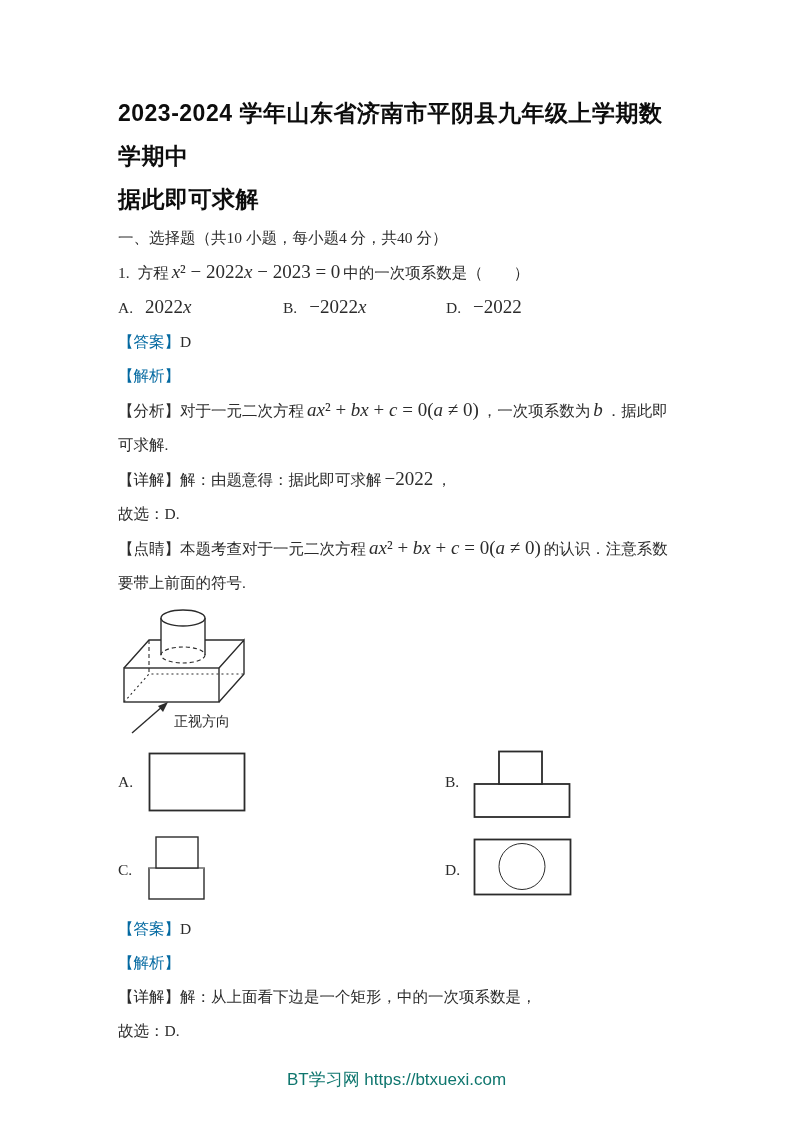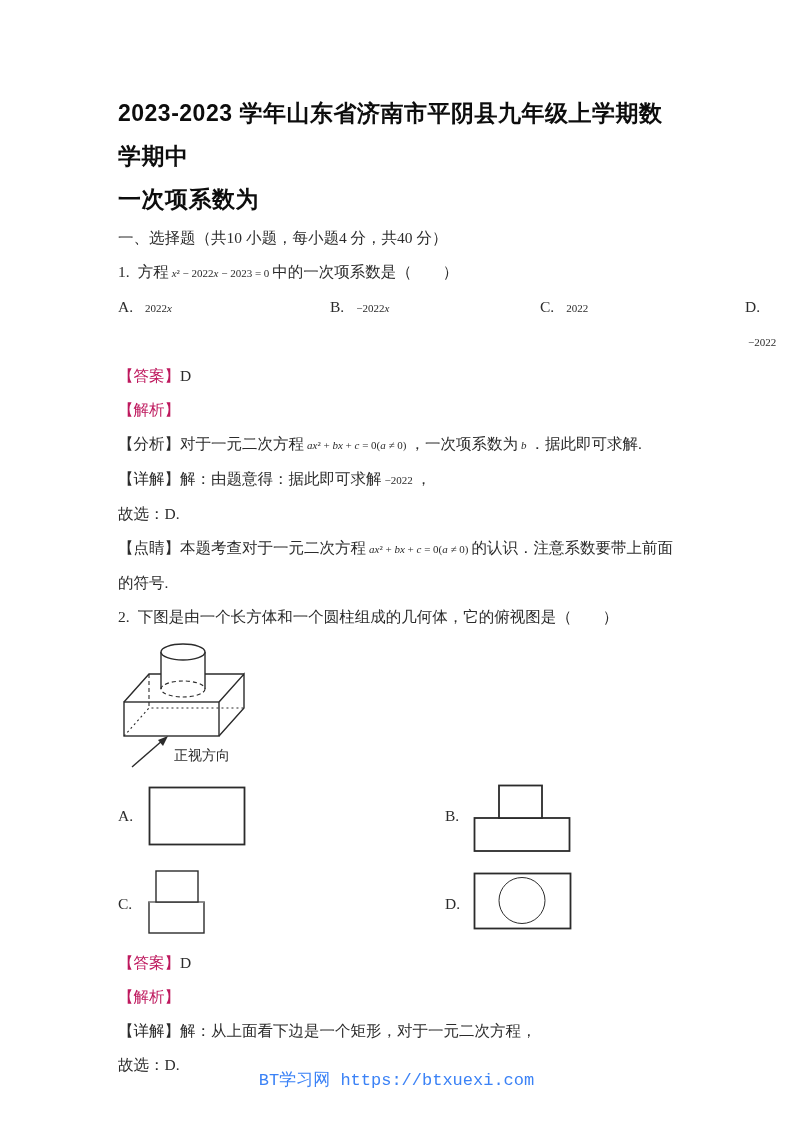--- a/index.html
+++ b/index.html
@@ -27,103 +27,98 @@
     letter-spacing: 0.5px;
   }
   .line {
     font-size: 15.5px;
     line-height: 34px;
     margin: 0;
     color: #2b2b2b;
   }
   .math {
     font-family: "Liberation Serif", "DejaVu Serif", serif;
-    font-size: 11px;
+    font-size: 19px;
     margin: 7px 3px;
     white-space: nowrap;
   }
   .math i { font-style: italic; }
-  .blue { color: #be185d; }
+  .blue { color: #0369a1; }
   .qnum { margin-right: 8px; }
   .options-grid {
     display: grid;
     grid-template-columns: 165px 163px 158px 1fr;
     font-size: 15.5px;
     line-height: 34px;
-    gap: 47px;
   }
   .opt-label { margin-right: 9px; }
   .figure-wrap { position: relative; height: 150px; }
   .figure-wrap svg { position: absolute; left: -2px; top: 0; }
   .opt-row { position: relative; }
   .opt-row-1 { height: 68px; }
   .opt-row-2 { height: 64px; margin-top: 18px; }
   .abs { position: absolute; }
   .shape-label { font-size: 15.5px; line-height: 20px; }
   .answer-gap { margin-top: 12px; }
   .footer {
     position: absolute;
     left: 0; right: 0;
     top: 1068px;
     text-align: center;
-    font-family: Liberation Mono, monospace;
+    font-family: Liberation Sans, sans-serif;
     font-size: 17px;
-    color: #3b82f6;
+    color: #0f766e;
   }
   svg .solid { fill: none; stroke: #2b2b2b; stroke-width: 1.4; }
   svg .solid2 { fill: none; stroke: #2b2b2b; stroke-width: 1.8; }
   svg .dash { fill: none; stroke: #2b2b2b; stroke-width: 1.1; stroke-dasharray: 4 3; }
   svg .dot { fill: none; stroke: #2b2b2b; stroke-width: 1.1; stroke-dasharray: 2 3; }
   svg .whitefill { fill: #ffffff; }
   svg .thin { fill: none; stroke: #2b2b2b; stroke-width: 1; }
   svg .lightedge { stroke: #b5b5b5; stroke-width: 1; }
   svg text { font-family: "Liberation Serif", "DejaVu Serif", serif; fill: #2b2b2b; }
 </style>
 </head>
 <body>
 
 <div class="page">
   <div class="content">
 
-    <div class="title-line">2023-2023 学年山东省济南市平阴县九年级上学期数学期中</div>
-    <div class="title-line">一次项系数为</div>
+    <div class="title-line">2023-2024 学年山东省济南市平阴县九年级上学期数学期中</div>
+    <div class="title-line">据此即可求解</div>
 
     <p class="line">一、选择题（共10 小题，每小题4 分，共40 分）</p>
 
     <p class="line">
       <span class="qnum">1.</span><span>方程</span><span class="math"><i>x</i>² − 2022<i>x</i> − 2023 = 0</span><span>中的一次项系数是（　　）</span>
     </p>
 
     <div class="options-grid">
       <div><span class="opt-label">A.</span><span class="math">2022<i>x</i></span></div>
       <div><span class="opt-label">B.</span><span class="math">−2022<i>x</i></span></div>
-      <div><span class="opt-label">C.</span><span class="math">2022</span></div>
       <div><span class="opt-label">D.</span><span class="math">−2022</span></div>
     </div>
 
     <p class="line">
       <span class="blue">【答案】</span><span>D</span>
     </p>
     <p class="line">
       <span class="blue">【解析】</span>
     </p>
     <p class="line">
       <span>【分析】对于一元二次方程</span><span class="math"><i>ax</i>² + <i>bx</i> + <i>c</i> = 0(<i>a</i> ≠ 0)</span><span>，一次项系数为</span><span class="math"><i>b</i></span><span>．据此即可求解.</span>
     </p>
     <p class="line">
       <span>【详解】解：由题意得：据此即可求解</span><span class="math">−2022</span><span>，</span>
     </p>
     <p class="line">故选：D.</p>
     <p class="line">
       <span>【点睛】本题考查对于一元二次方程</span><span class="math"><i>ax</i>² + <i>bx</i> + <i>c</i> = 0(<i>a</i> ≠ 0)</span><span>的认识．注意系数要带上前面的符号.</span>
     </p>
 
-    <p class="line">
-      <span class="qnum">2.</span><span>下图是由一个长方体和一个圆柱组成的几何体，它的俯视图是（　　）</span>
-    </p>
 
     <div class="figure-wrap">
       <svg width="190" height="150" viewBox="0 0 190 150">
 
         <rect class="solid" x="8" y="68" width="95" height="34"></rect>
         <path class="solid" d="M8,68 L33,40 L128,40"></path>
         <path class="solid" d="M103,68 L128,40 L128,74 L103,102"></path>
         <path class="dot" d="M8,102 L33,74 L128,74"></path>
         <path class="dash" d="M33,40 L33,74"></path>
 
@@ -164,21 +159,21 @@
         <circle class="thin" cx="49" cy="28.5" r="23"></circle>
       </svg>
     </div>
 
     <p class="line answer-gap">
       <span class="blue">【答案】</span><span>D</span>
     </p>
     <p class="line">
       <span class="blue">【解析】</span>
     </p>
-    <p class="line">【详解】解：从上面看下边是一个矩形，对于一元二次方程，</p>
+    <p class="line">【详解】解：从上面看下边是一个矩形，中的一次项系数是，</p>
     <p class="line">故选：D.</p>
 
   </div>
 
   <div class="footer">
     <span>BT学习网 https://btxuexi.com</span>
   </div>
 </div>
 
 </body></html>

